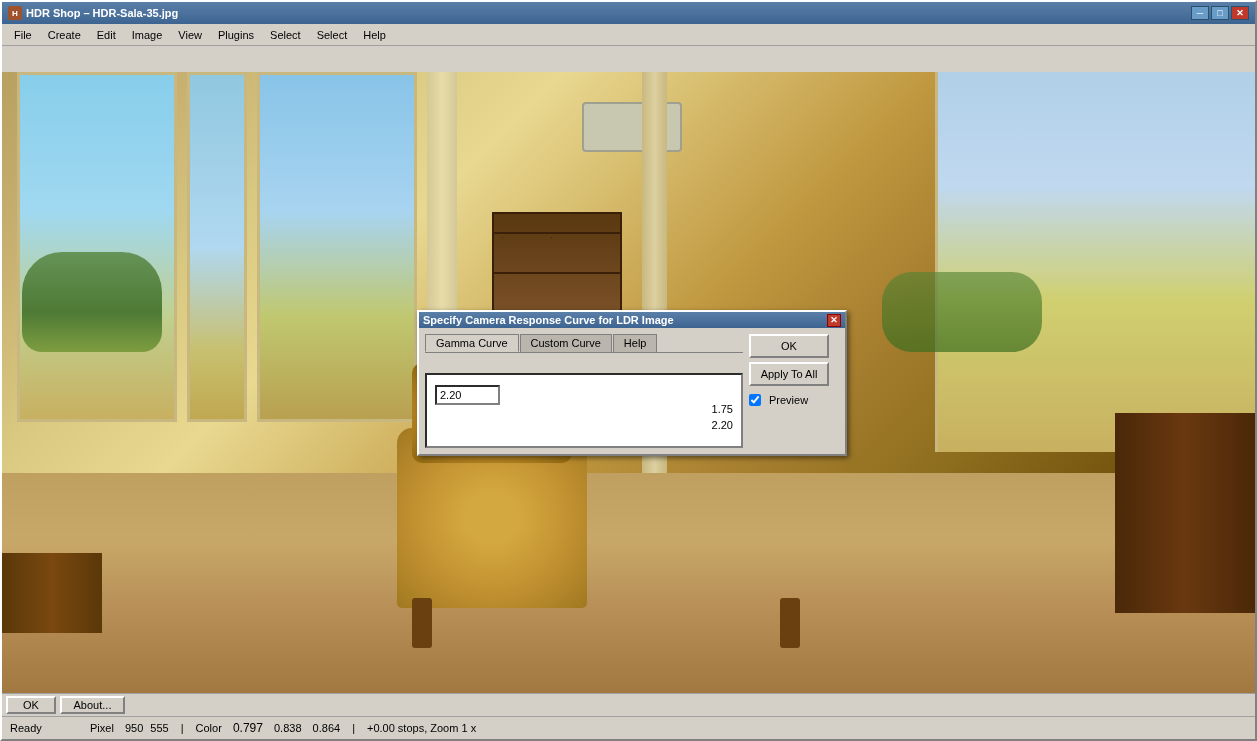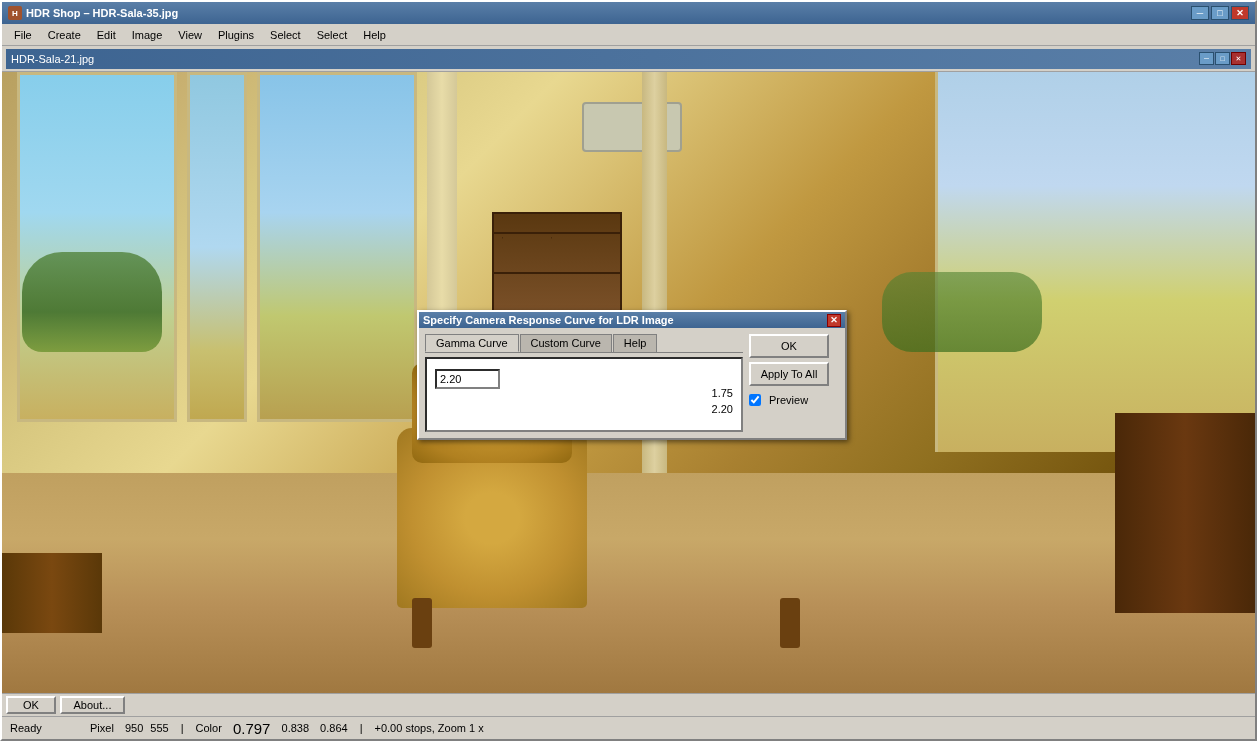--- a/index.html
+++ b/index.html
@@ -83,21 +83,21 @@
       width: 90px;
       display: flex;
       flex-direction: column;
       gap: 4px;
     }
 
     
     .tab-bar {
       display: flex;
       border-bottom: 1px solid #808080;
-      margin-bottom: 4px;
+      margin-bottom: 20px;
       text-align: center;
     }
     .tab {
       padding: 2px 10px;
       border: 1px solid #808080;
       border-bottom: none;
       background: #d4d0c8;
       cursor: pointer;
       font-size: 11px;
       margin-right: 1px;
@@ -166,30 +166,20 @@
     <div class="menu-item">Create</div>
     <div class="menu-item">Edit</div>
     <div class="menu-item">Image</div>
     <div class="menu-item">View</div>
     <div class="menu-item">Plugins</div>
     <div class="menu-item">Select</div>
     <div class="menu-item">Select</div>
     <div class="menu-item">Help</div>
   </div>
 
-  <div style="height:26px;background:#d4d0c8;border-bottom:1px solid #a0a0a0;display:flex;align-items:center;padding:0 4px;">
-    <div style="flex:1;height:20px;background:linear-gradient(to right,#3d6491,#5a7fa8);display:flex;align-items:center;justify-content:space-between;padding:0 5px;">
-      <span style="color:white;font-size:11px;">HDR-Sala-21.jpg</span>
-      <div style="display:flex;gap:1px;">
-        <div style="width:15px;height:13px;background:#6a9cc8;border:1px solid #2a5070;display:flex;align-items:center;justify-content:center;font-size:7px;color:white;">─</div>
-        <div style="width:15px;height:13px;background:#6a9cc8;border:1px solid #2a5070;display:flex;align-items:center;justify-content:center;font-size:7px;color:white;">□</div>
-        <div style="width:15px;height:13px;background:#a83030;border:1px solid #700000;display:flex;align-items:center;justify-content:center;font-size:7px;color:white;">✕</div>
-      </div>
-    </div>
-  </div>
 
   <div style="position:absolute;top:70px;left:0;right:0;bottom:46px;overflow:hidden;">
 
     <div style="width:100%;height:100%;position:relative;background:linear-gradient(135deg,#b8a060 0%,#c8b070 10%,#d8c880 20%,#e8d890 30%,#d4b868 40%,#c09840 50%,#a88030 60%,#907020 70%,#785810 80%,#604808 90%,#503808 100%);">
 
       <div style="position:absolute;top:0;left:15px;width:160px;height:350px;background:linear-gradient(180deg,#87ceeb 0%,#a0d8f0 40%,#c0d090 70%,#c8b060 100%);border:3px solid #c8b880;"></div>
 
       <div style="position:absolute;top:0;left:185px;width:60px;height:350px;background:linear-gradient(180deg,#90c8e0 0%,#b0d8f0 50%,#c8c070 80%,#c0a850 100%);border:3px solid #c8b880;"></div>
       <div style="position:absolute;top:0;left:255px;width:160px;height:350px;background:linear-gradient(180deg,#88c4e8 0%,#a8d4f0 40%,#c0c870 70%,#b8a050 100%);border:3px solid #c8b880;"></div>
 
@@ -281,21 +271,21 @@
     <div style="height:22px;display:flex;align-items:center;padding:0 8px;gap:0;">
       <span style="font-size:11px;width:80px;">Ready</span>
       <span style="font-size:11px;">Pixel</span>
       <span style="font-size:11px;margin:0 4px;">&nbsp;</span>
       <span style="font-size:11px;">950</span>
       <span style="font-size:11px;margin:0 2px;">&nbsp;</span>
       <span style="font-size:11px;">555</span>
       <span style="font-size:11px;margin:0 12px;">|</span>
       <span style="font-size:11px;">Color</span>
       <span style="font-size:11px;margin:0 4px;">&nbsp;</span>
-      <span style="font-size:15px;">0.797</span>
+      <span style="font-size:12px;">0.797</span>
       <span style="font-size:11px;margin:0 4px;">&nbsp;</span>
       <span style="font-size:11px;">0.838</span>
       <span style="font-size:11px;margin:0 4px;">&nbsp;</span>
       <span style="font-size:11px;">0.864</span>
       <span style="font-size:11px;margin:0 12px;">|</span>
       <span style="font-size:11px;">+0.00 stops, Zoom 1 x</span>
     </div>
   </div>
 
 </div>

